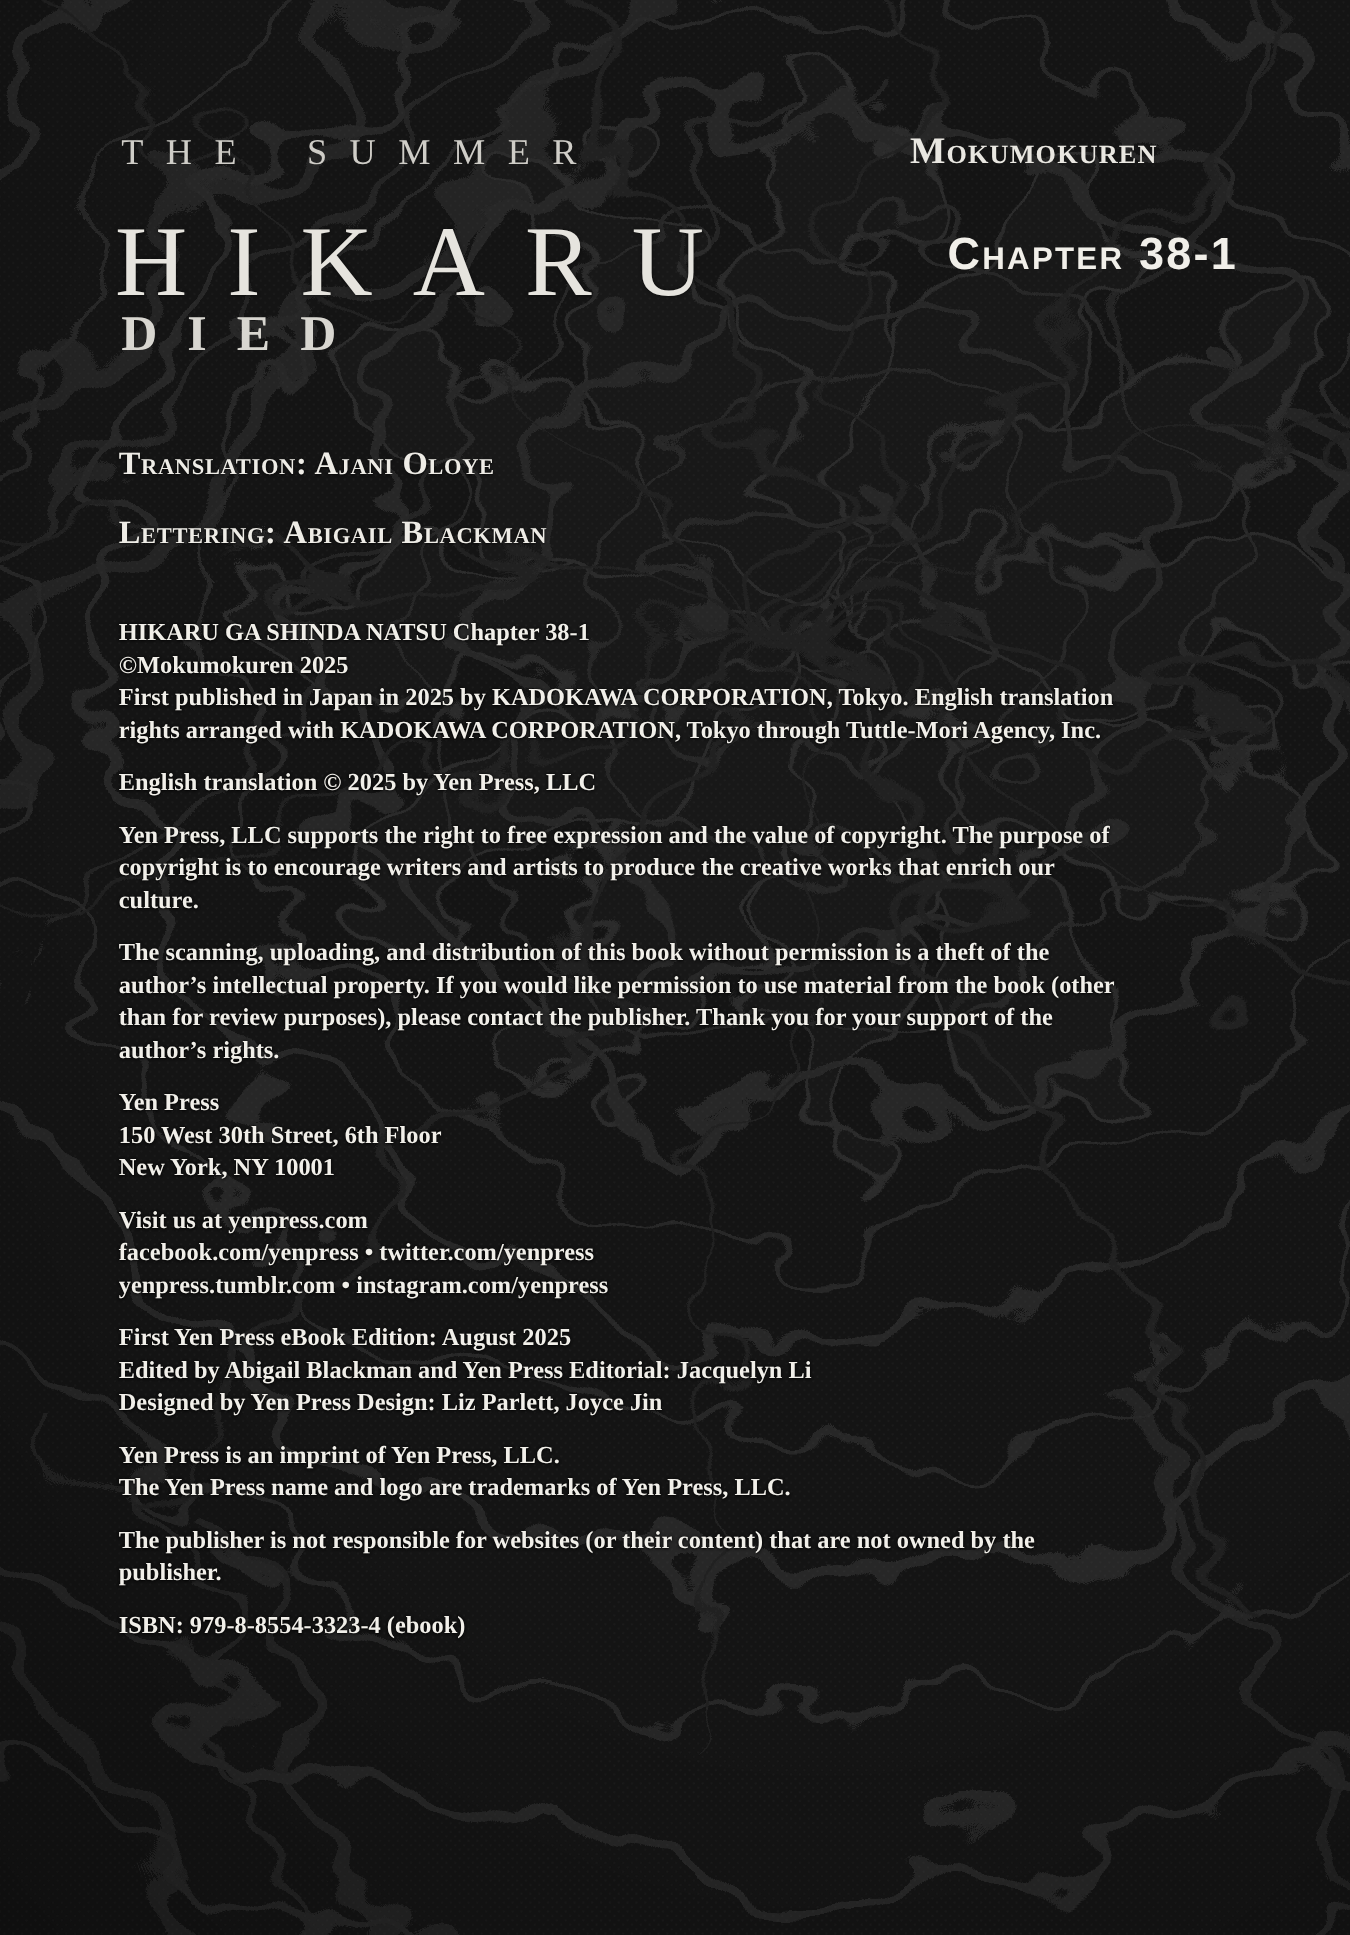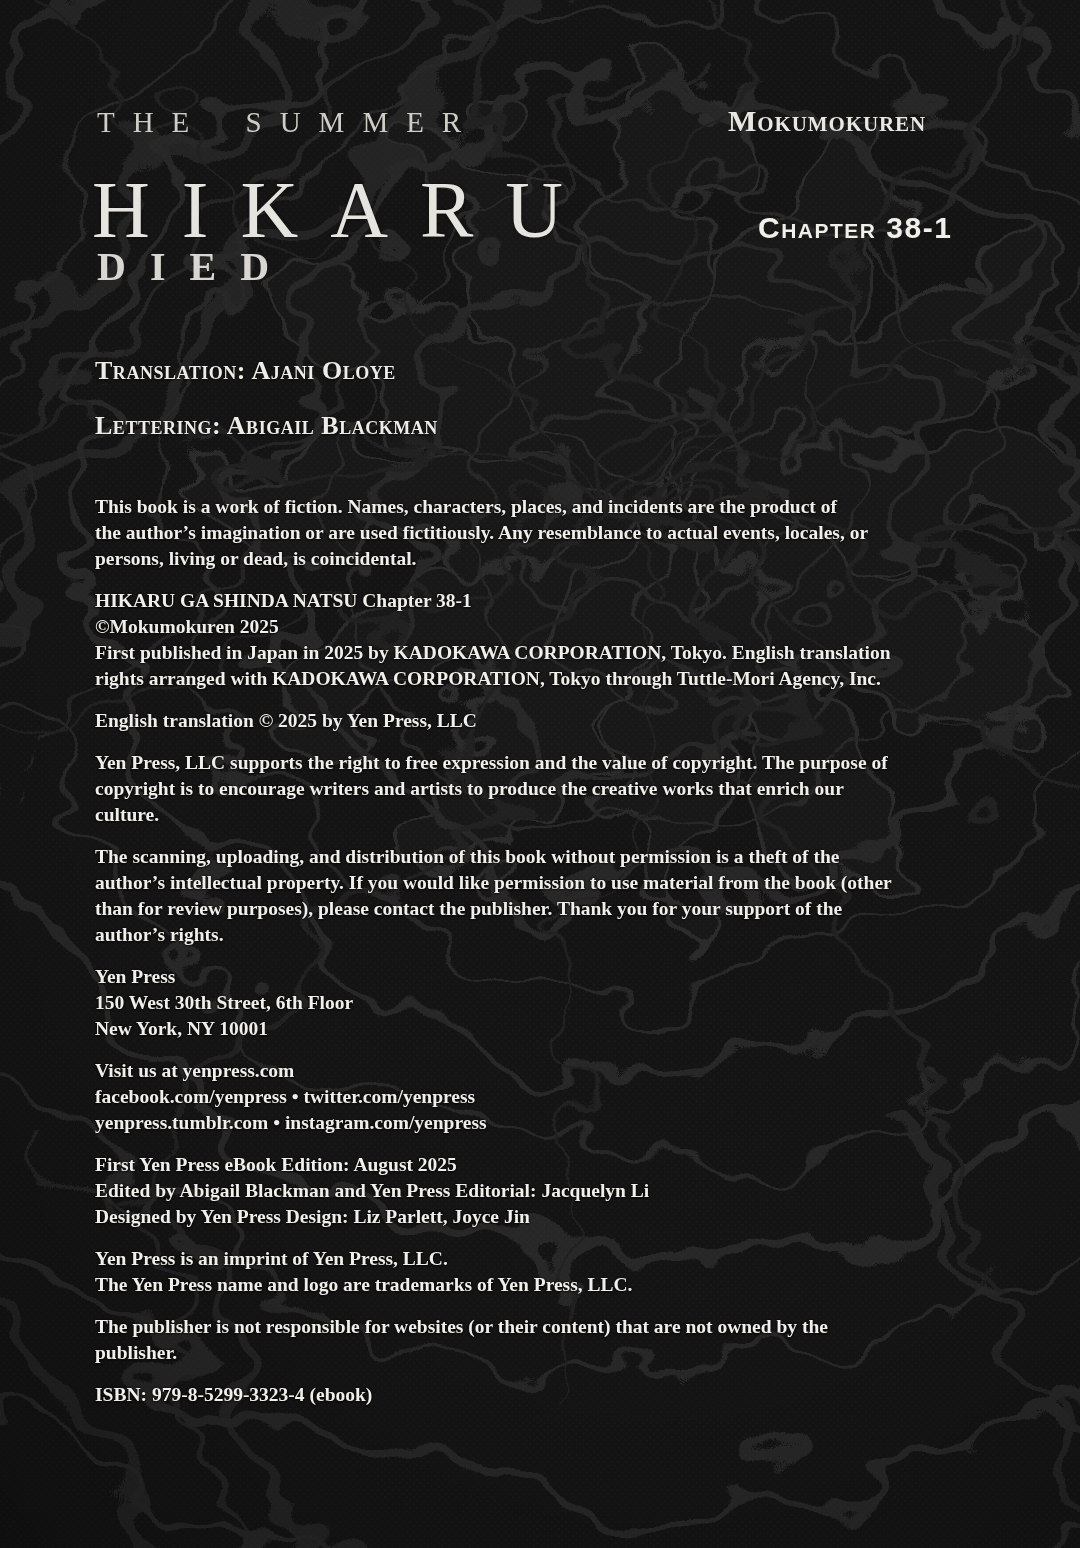--- a/index.html
+++ b/index.html
@@ -42,25 +42,24 @@
   .author {
     left: 728px; top: 104px;
     font-size: 30px; font-weight: 700;
     font-variant: small-caps;
     letter-spacing: 0.03em;
     color: #e9e7e1;
   }
   .chapter {
     left: 758px; top: 182px;
     font-family: "Liberation Sans", "DejaVu Sans", sans-serif;
-    font-size: 30px; font-weight: 700;
+    font-size: 36px; font-weight: 700;
     font-variant: small-caps;
     letter-spacing: 0.05em;
     color: #f1efe9;
-    margin-top: 29px;
   }
 
   
   .credits { position: absolute; left: 95px; top: 354px; }
   .credits p {
     margin: 0 0 21px;
     font-size: 26px; font-weight: 700; line-height: 34px;
     font-variant: small-caps;
     letter-spacing: 0.02em;
     color: #eeece6;
@@ -173,23 +172,20 @@
 
   <div class="txt author">Mokumokuren</div>
   <div class="txt chapter">Chapter 38-1</div>
 
   <section class="credits">
     <p>Translation: Ajani Oloye</p>
     <p>Lettering: Abigail Blackman</p>
   </section>
 
   <section class="colophon">
-    <p>This book is a work of fiction. Names, characters, places, and incidents are the product of
-the author’s imagination or are used fictitiously. Any resemblance to actual events, locales, or
-persons, living or dead, is coincidental.</p>
     <p>HIKARU GA SHINDA NATSU Chapter 38-1
 ©Mokumokuren 2025
 First published in Japan in 2025 by KADOKAWA CORPORATION, Tokyo. English translation
 rights arranged with KADOKAWA CORPORATION, Tokyo through Tuttle-Mori Agency, Inc.</p>
     <p>English translation © 2025 by Yen Press, LLC</p>
     <p>Yen Press, LLC supports the right to free expression and the value of copyright. The purpose of
 copyright is to encourage writers and artists to produce the creative works that enrich our
 culture.</p>
     <p>The scanning, uploading, and distribution of this book without permission is a theft of the
 author’s intellectual property. If you would like permission to use material from the book (other
@@ -201,16 +197,16 @@
     <p>Visit us at yenpress.com
 facebook.com/yenpress • twitter.com/yenpress
 yenpress.tumblr.com • instagram.com/yenpress</p>
     <p>First Yen Press eBook Edition: August 2025
 Edited by Abigail Blackman and Yen Press Editorial: Jacquelyn Li
 Designed by Yen Press Design: Liz Parlett, Joyce Jin</p>
     <p>Yen Press is an imprint of Yen Press, LLC.
 The Yen Press name and logo are trademarks of Yen Press, LLC.</p>
     <p>The publisher is not responsible for websites (or their content) that are not owned by the
 publisher.</p>
-    <p>ISBN: 979-8-5299-3323-4 (ebook)</p>
+    <p>ISBN: 979-8-8554-3323-4 (ebook)</p>
   </section>
 
 </div>
 
 </body></html>

